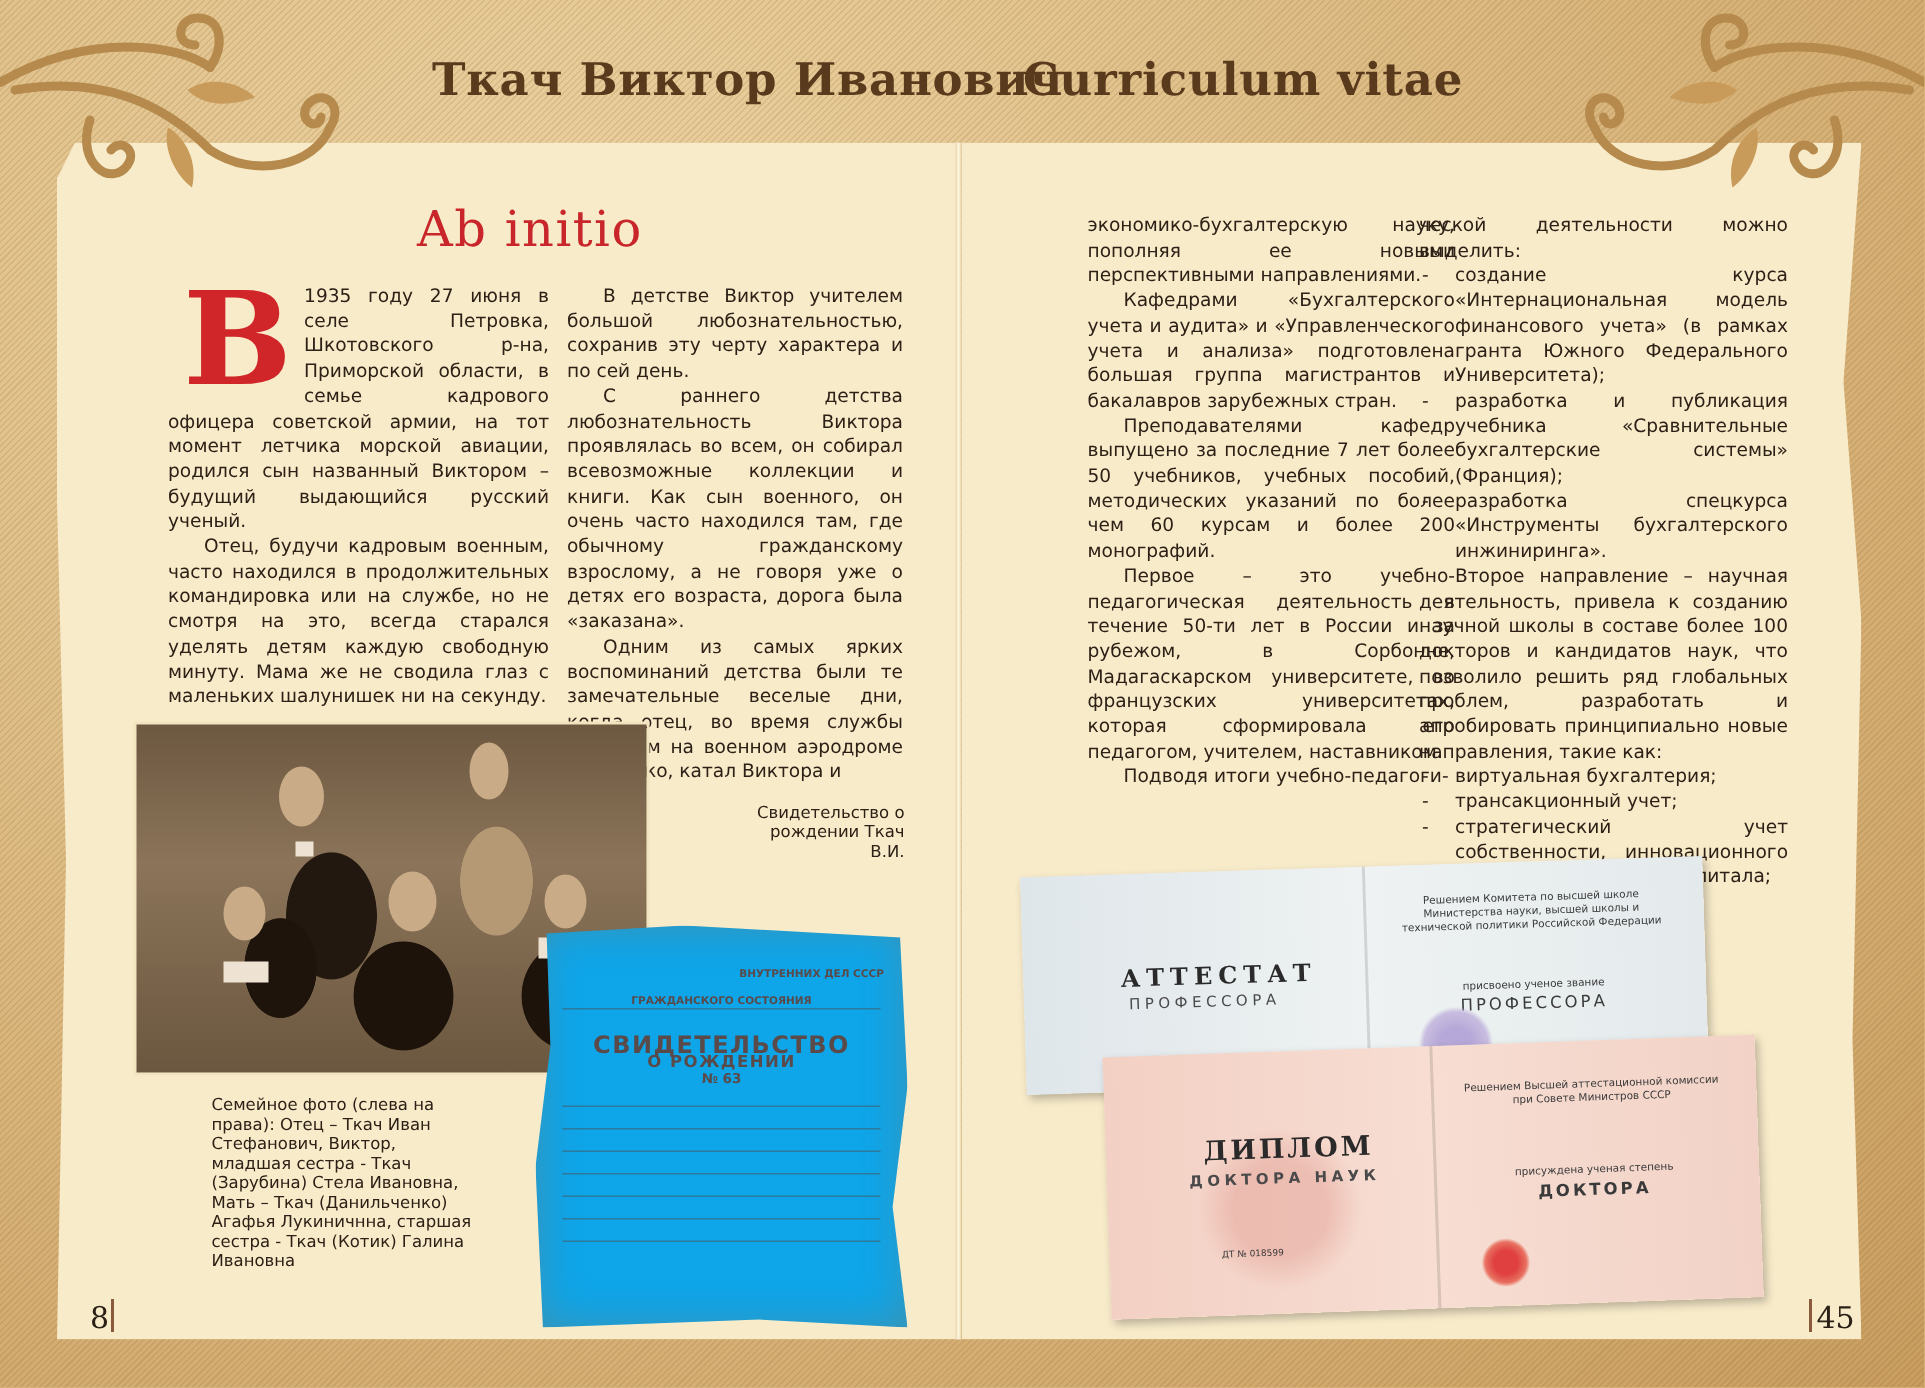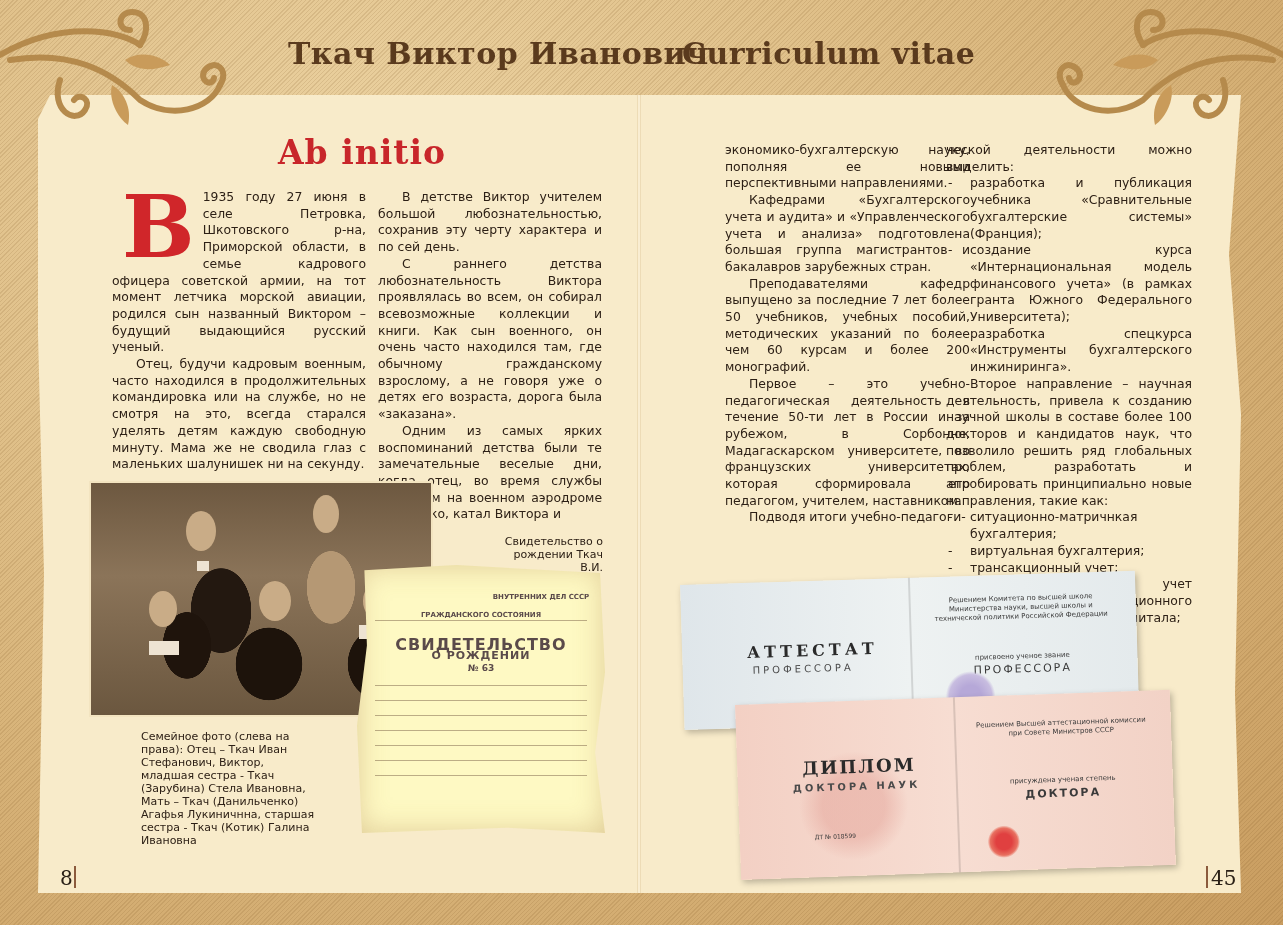--- a/index.html
+++ b/index.html
@@ -9,21 +9,21 @@
     background:
       repeating-linear-gradient(135deg,rgba(120,80,30,0.14) 0 1px,transparent 1px 3px),
       radial-gradient(ellipse at 30% 20%,#ecd3a2 0%,#d8b47a 60%,#c99d60 100%);}
   .page{position:absolute;top:95px;bottom:32px;background:#f8ebca;}
   .page.left{left:38px;width:600px;clip-path:polygon(0 3%,2% 0,100% 0,100% 100%,0 100%,1% 60%,0 30%);}
   .page.right{left:641px;width:600px;clip-path:polygon(0 0,100% 0,98% 20%,100% 40%,99% 75%,100% 100%,0 100%);}
   .spine{position:absolute;left:637px;top:95px;width:4px;height:798px;background:linear-gradient(90deg,#e7d3a8,#fff6e0,#e7d3a8);}
   .header-title{position:absolute;top:36px;font-family:"DejaVu Serif",serif;font-weight:bold;font-size:30px;color:#5a3a1d;letter-spacing:0.5px;}
   .corner{position:absolute;width:240px;height:130px;}
   .corner svg{width:100%;height:100%;}
-  .section-heading{position:absolute;left:278px;top:133px;font-family:"DejaVu Serif",serif;font-size:33px;font-weight:bold;color:#c8262a;letter-spacing:1px;}
+  .section-heading{position:absolute;left:278px;top:133px;font-family:"DejaVu Serif",serif;font-size:33px;font-weight:normal;color:#c8262a;letter-spacing:1px;}
   .col{position:absolute;font-family:"DejaVu Sans",sans-serif;font-size:12.4px;line-height:16.7px;color:#2d2016;text-align:justify;}
   .col p{margin:0;text-indent:24px;}
   .col p.noind{text-indent:0;}
   .dropcap{float:left;font-family:"DejaVu Serif",serif;font-weight:bold;color:#d0262a;font-size:86px;line-height:72px;margin:2px 8px 0 10px;}
   .firstpara{text-indent:0 !important;}
   ul.dash{list-style:none;margin:0;padding:0;}
   ul.dash li{position:relative;padding-left:24px;text-align:justify;}
   ul.dash li::before{content:"-";position:absolute;left:2px;}
   .caption{position:absolute;font-size:11px;line-height:13px;color:#2d2016;font-family:"DejaVu Sans",sans-serif;}
   .caption.right{text-align:right;}
@@ -31,21 +31,21 @@
     background:
       radial-gradient(ellipse 40px 55px at 96px 70% ,#1f140c 60%,transparent 61%),
       radial-gradient(ellipse 55px 60px at 178px 78%,#1d130b 60%,transparent 61%),
       radial-gradient(ellipse 55px 60px at 290px 78%,#1d130b 60%,transparent 61%),
       radial-gradient(ellipse 50px 70px at 130px 55%,#231810 60%,transparent 61%),
       radial-gradient(ellipse 40px 60px at 240px 45%,#b59874 60%,transparent 61%),
       linear-gradient(180deg,#6d5840 0%,#8b7459 40%,#6b573f 100%);
     box-shadow:0 0 0 2px #f3e4c0;}
   .face{position:absolute;border-radius:50%;background:#c9ac87;}
   .collar{position:absolute;background:#eee3d2;}
-  .cert{position:absolute;left:357px;top:565px;width:248px;height:268px;background:#fef9c3;
+  .cert{position:absolute;left:357px;top:617px;width:248px;height:268px;background:#0ea5e9;
     clip-path:polygon(3% 2%,40% 0,98% 3%,100% 40%,96% 70%,100% 100%,60% 98%,2% 100%,0 60%,4% 30%);
     box-shadow:inset 0 0 30px rgba(160,110,60,0.35);}
   .cert .line{position:absolute;left:18px;right:18px;height:1px;background:rgba(90,60,40,0.4);}
   .cert .t{position:absolute;width:100%;text-align:center;font-family:"DejaVu Sans",sans-serif;color:#5a4a4a;font-weight:bold;}
   .doc1{position:absolute;left:680px;top:585px;width:455px;height:145px;background:linear-gradient(90deg,#dfe6ea,#eef2f2 50%,#e4eaec);
     transform:rotate(-1.8deg);transform-origin:left top;box-shadow:2px 3px 6px rgba(0,0,0,0.25);}
   .doc2{position:absolute;left:735px;top:705px;width:435px;height:175px;background:linear-gradient(90deg,#f3d0c4,#f7ddd2 50%,#f2d2c6);
     transform:rotate(-2deg);transform-origin:left top;box-shadow:2px 3px 6px rgba(0,0,0,0.25);}
   .doc-fold{position:absolute;top:0;bottom:0;width:2px;left:50%;background:rgba(0,0,0,0.12);}
   .doc-title{position:absolute;font-family:"DejaVu Serif",serif;font-weight:bold;color:#2a2a2a;letter-spacing:4px;}
@@ -142,27 +142,26 @@
   <p class="noind">экономико-бухгалтерскую науку, пополняя ее новыми перспективными направлениями.</p>
   <p>Кафедрами «Бухгалтерского учета и аудита» и «Управленческого учета и анализа» подготовлена большая группа магистрантов и бакалавров зарубежных стран.</p>
   <p>Преподавателями кафедр выпущено за последние 7 лет более 50 учебников, учебных пособий, методических указаний по более чем 60 курсам и более 200 монографий.</p>
   <p>Первое – это учебно-педагогическая деятельность в течение 50-ти лет в России и за рубежом, в Сорбонне, Мадагаскарском университете, во французских университетах, которая сформировала его педагогом, учителем, наставником.</p>
   <p>Подводя итоги учебно-педагоги-</p>
 </div>
 
 <div class="col" style="left:946px;top:142px;width:246px;">
   <p class="noind">ческой деятельности можно выделить:</p>
   <ul class="dash">
+    <li>создание курса «Интернациональная модель финансового учета» (в рамках гранта Южного Федерального Университета);</li>
     <li>разработка и публикация учебника «Сравнительные бухгалтерские системы» (Франция);</li>
-    <li>создание курса «Интернациональная модель финансового учета» (в рамках гранта Южного Федерального Университета);</li>
     <li>разработка спецкурса «Инструменты бухгалтерского инжиниринга».</li>
   </ul>
   <p>Второе направление – научная деятельность, привела к созданию научной школы в составе более 100 докторов и кандидатов наук, что позволило решить ряд глобальных проблем, разработать и апробировать принципиально новые направления, такие как:</p>
   <ul class="dash">
-    <li>ситуационно-матричнкая бухгалтерия;</li>
     <li>виртуальная бухгалтерия;</li>
     <li>трансакционный учет;</li>
     <li>стратегический учет собственности, инновационного и интеллектуального капитала;</li>
   </ul>
 </div>
 
 <div class="doc1">
   <div class="doc-fold"></div>
   <div class="doc-title" style="left:65px;top:60px;font-size:16px;">АТТЕСТАТ</div>
   <div class="doc-sub" style="left:70px;top:82px;">ПРОФЕССОРА</div>

